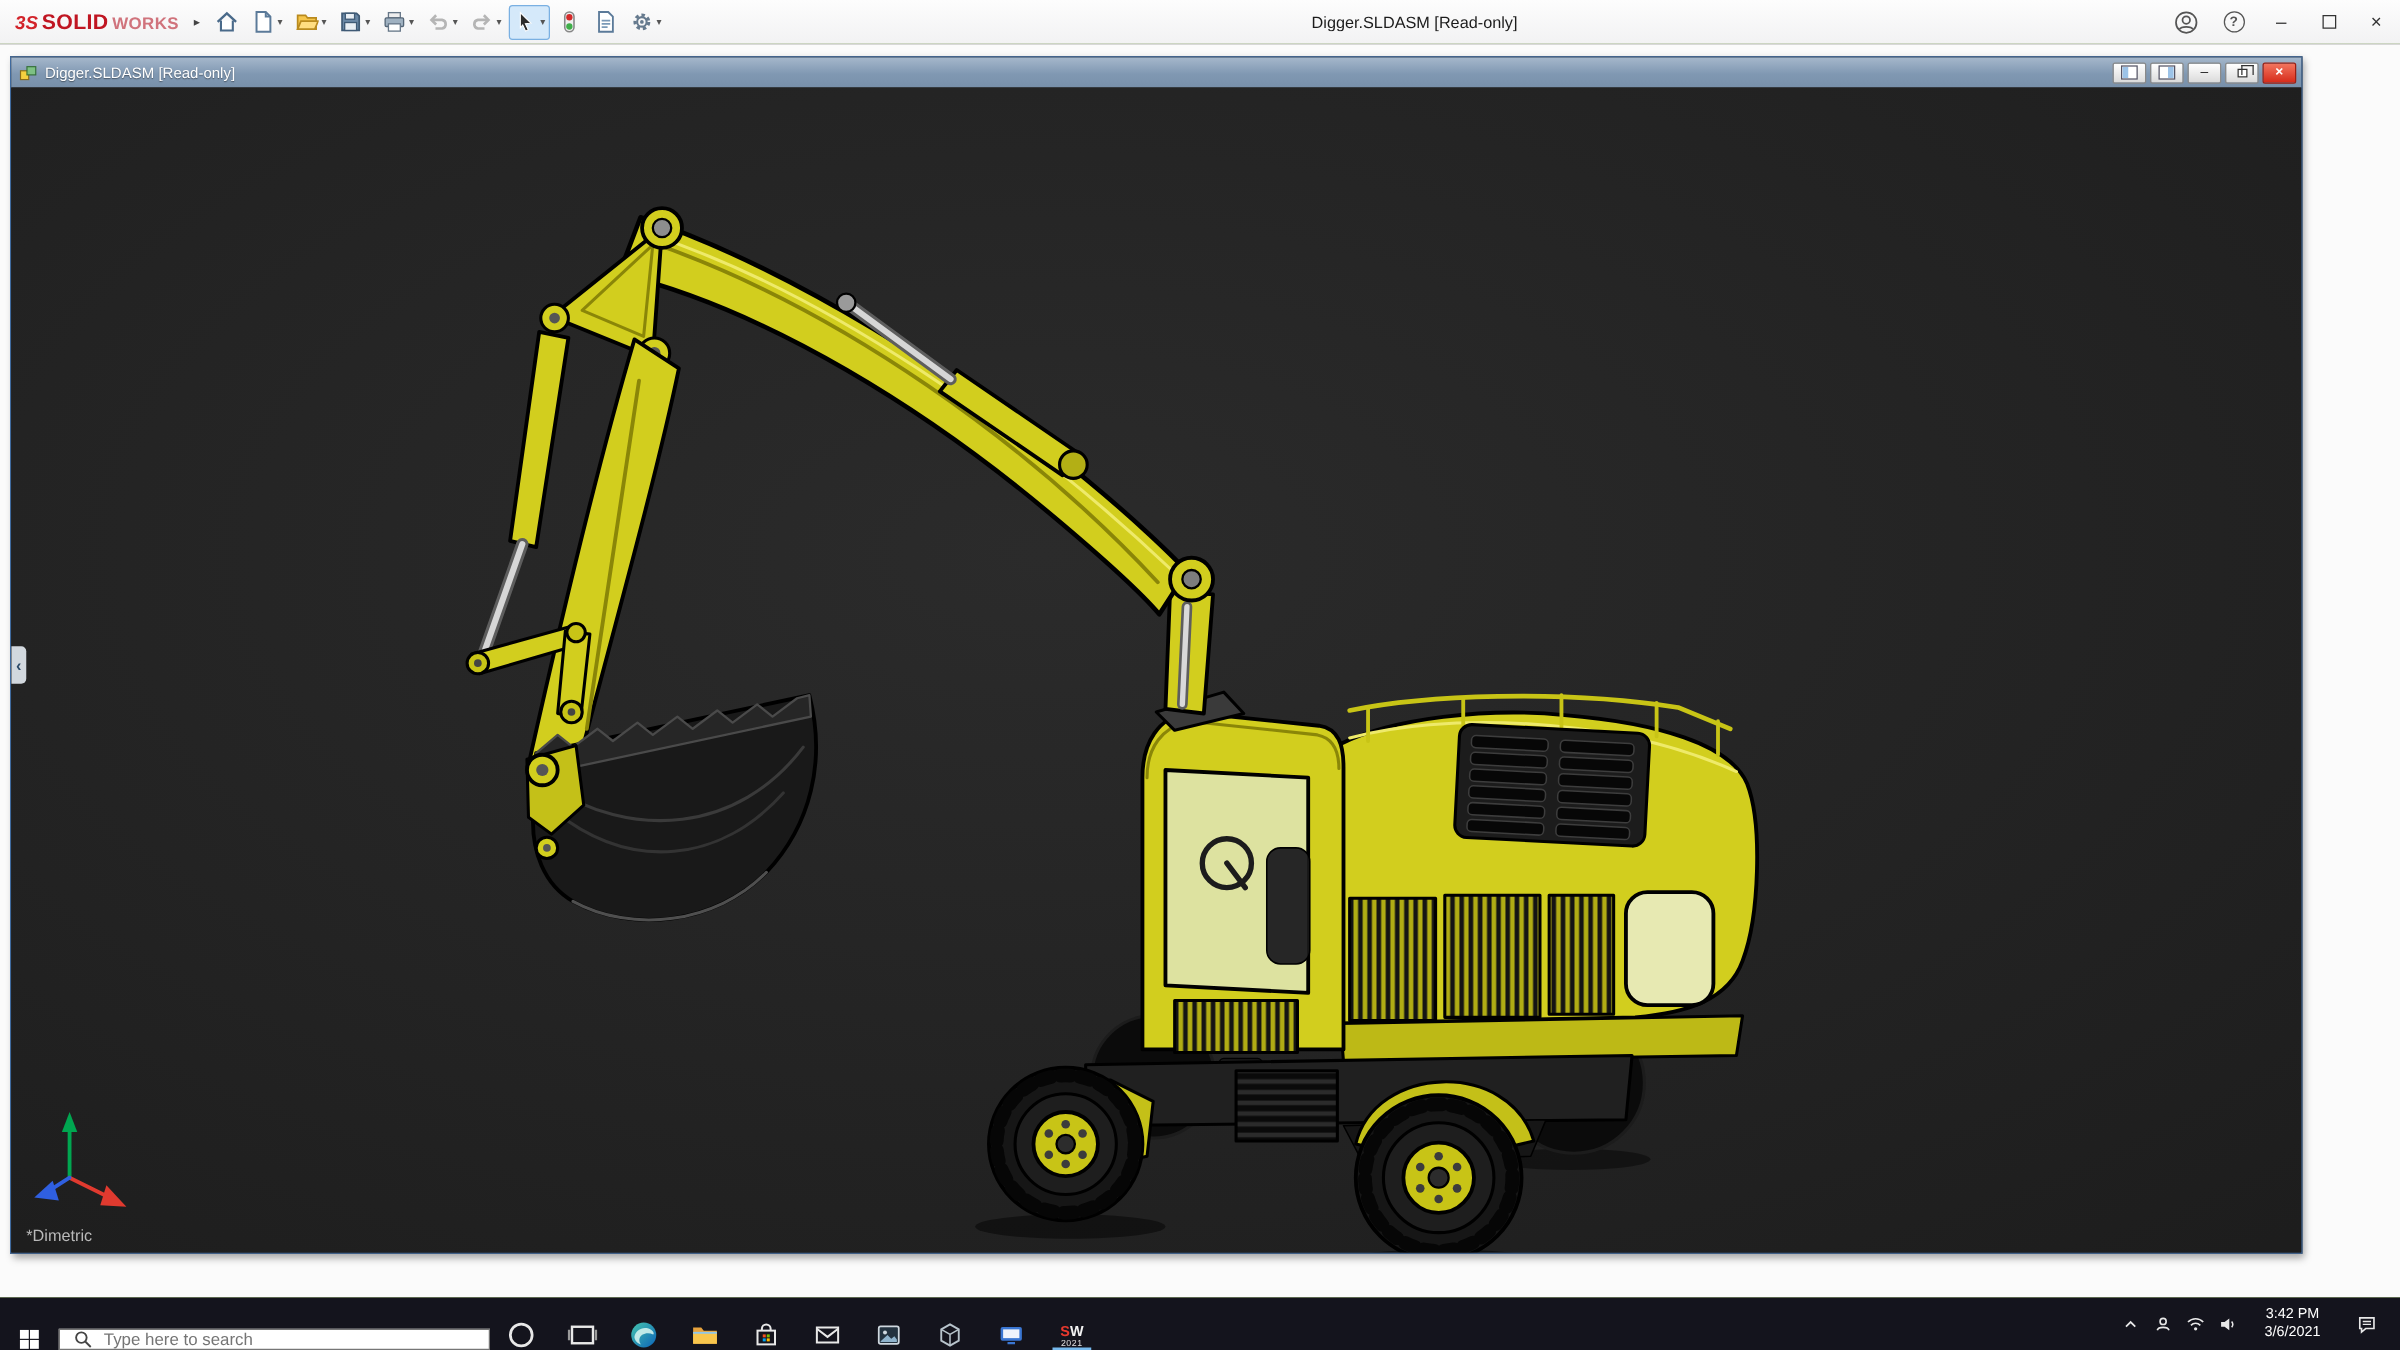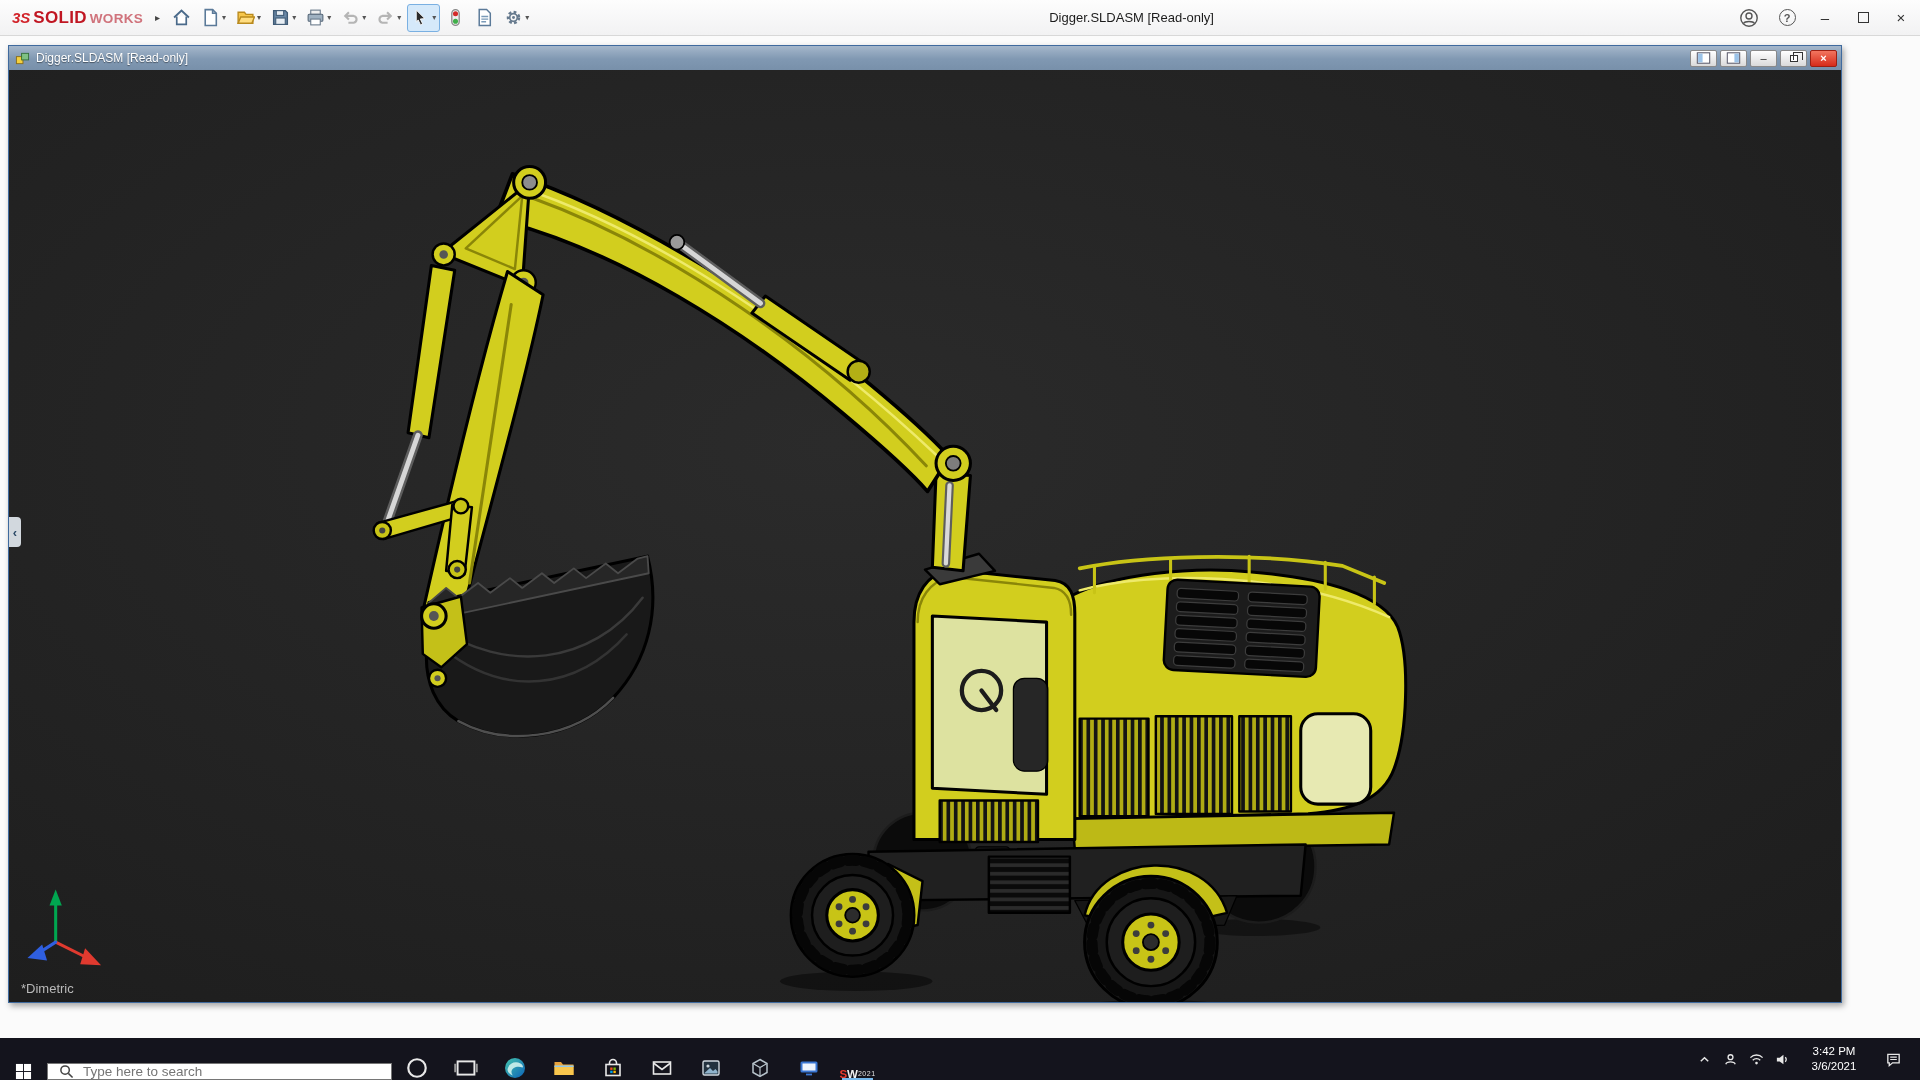--- a/index.html
+++ b/index.html
@@ -60,21 +60,21 @@
     display:flex; align-items:flex-end; z-index:40; }
   .start-btn { width:47px; display:flex; align-items:center; justify-content:center; }
   .start-btn svg { width:17px; height:17px; }
   .search-box { width:345px; background:#fff; border:1px solid #767676; display:flex;
     align-items:center; gap:9px; padding:0 11px; }
   .search-box svg { width:15px; height:15px; flex:none; }
   .search-box input { border:0; outline:0; font-size:13.5px; flex:1; color:#333;
     background:transparent; font-family:inherit; }
   .tb-icon { width:49px; display:flex; align-items:center; justify-content:center; position:relative; }
   .tb-icon svg { width:24px; height:24px; display:block; }
-  .tb-icon.sw { justify-content:center; }
+  .tb-icon.sw { flex-direction:column; justify-content:center; }
   .sw-row { line-height:11px; }
   .sw-s { color:#e8392e; font-weight:bold; font-size:11.5px; }
   .sw-w { color:#f2f2f2; font-weight:bold; font-size:11.5px; }
   .sw-year { font-size:7px; color:#e0e0e0; line-height:8px; letter-spacing:.5px; }
   .tb-icon.active::after { content:""; position:absolute; bottom:0; left:9px; right:9px;
     height:2px; background:#76b9ed; }
   .tray { margin-left:auto; display:flex; align-items:center; }
   .tray-icon { width:26px; height:42px; display:flex; align-items:center; justify-content:center; }
   .tray-icon svg { width:15px; height:15px; display:block; }
   .tray-icon.caret svg { width:13px; height:13px; }

